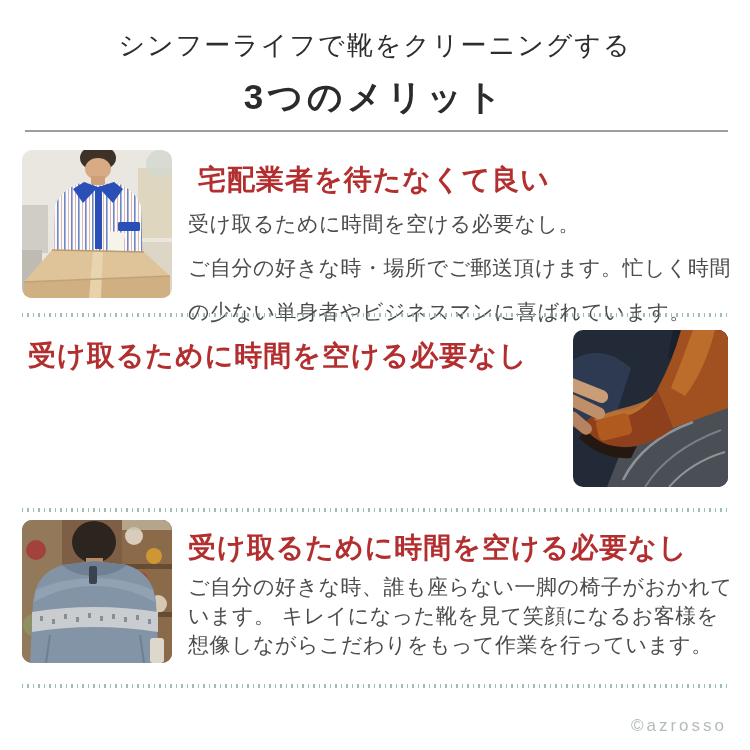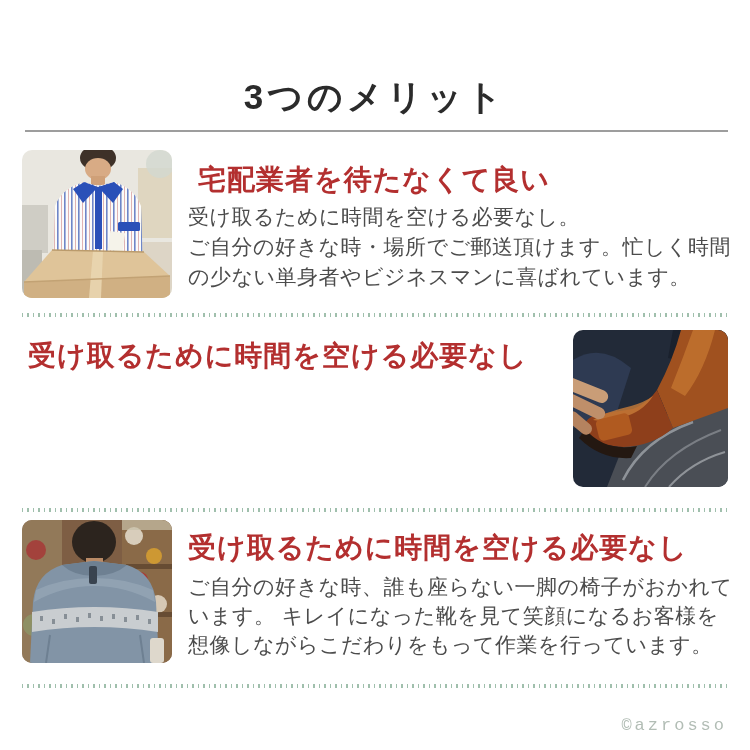--- a/index.html
+++ b/index.html
@@ -44,34 +44,35 @@
     white-space:nowrap;
   }
   .h-1 { left:188px; top:161px;margin-left:10px; }
   .h-2 { left:28px;  top:337px; }
   .h-3 { left:188px; top:529px; }
   .sec-body {
     position:absolute;
     font-size:21px; line-height:29px; color:#4c4c4c; letter-spacing:0.5px;
     white-space:pre-line;
   }
-  .b-1 { left:188px; top:202px; width:546px; line-height:30px; }
+  .b-1 { left:188px; top:202px; width:546px; line-height:44px; }
   .b-2 { left:28px;  top:375px; width:542px; }
   .b-3 { left:188px; top:572px; width:550px; }
   .watermark {
     position:absolute; right:23px; top:716px;
-    font-family:Liberation Mono, monospace;
+    font-family:Liberation Sans, sans-serif;
     font-size:17px; letter-spacing:3px; color:#b2bdb5;
   }
 </style>
 </head>
 <body>
 
 <div class="canvas">
 
+  <div class="title-line1">シンフーライフで靴をクリーニングする</div>
   <div class="title-line2">3つのメリット</div>
   <div class="solid-divider"></div>
 
   <div class="photo photo-1">
     <svg viewBox="0 0 150 148" preserveAspectRatio="none" aria-hidden="true">
       <defs>
         <pattern id="stripes" width="7" height="7" patternUnits="userSpaceOnUse">
           <rect width="7" height="7" fill="#fbfbfa"></rect>
           <rect x="0" width="1.6" height="7" fill="#6e86c8"></rect>
           <rect x="4" width="0.8" height="7" fill="#d9a2a2"></rect>

